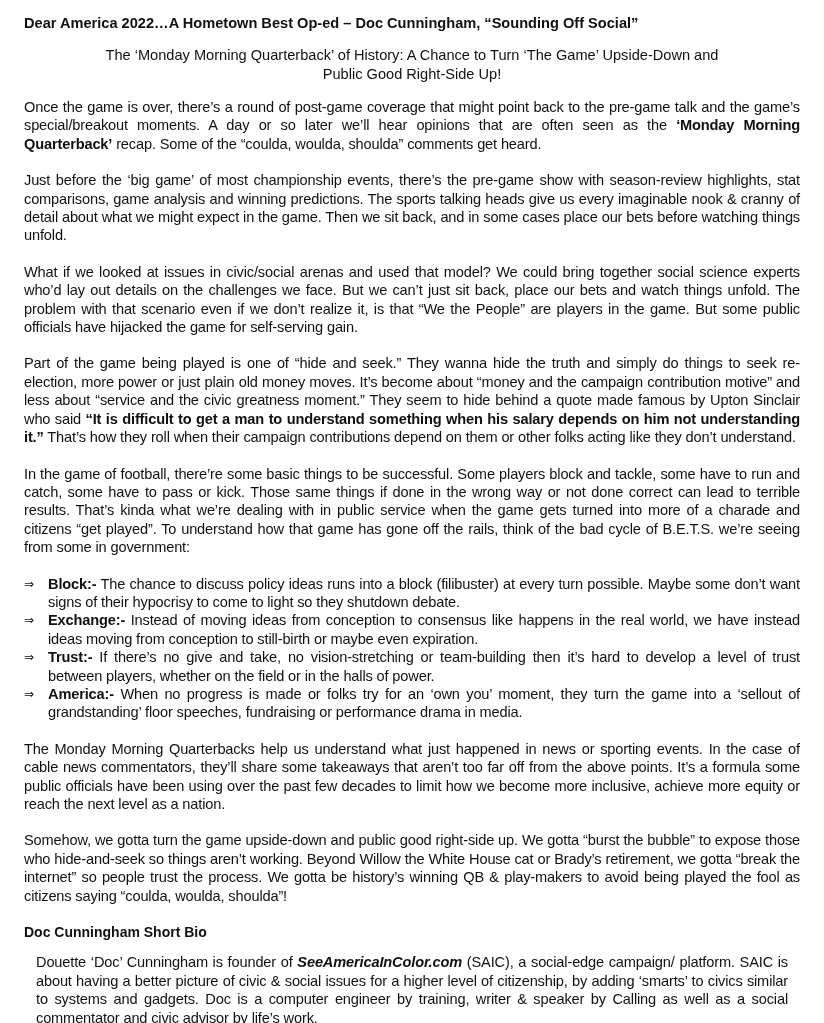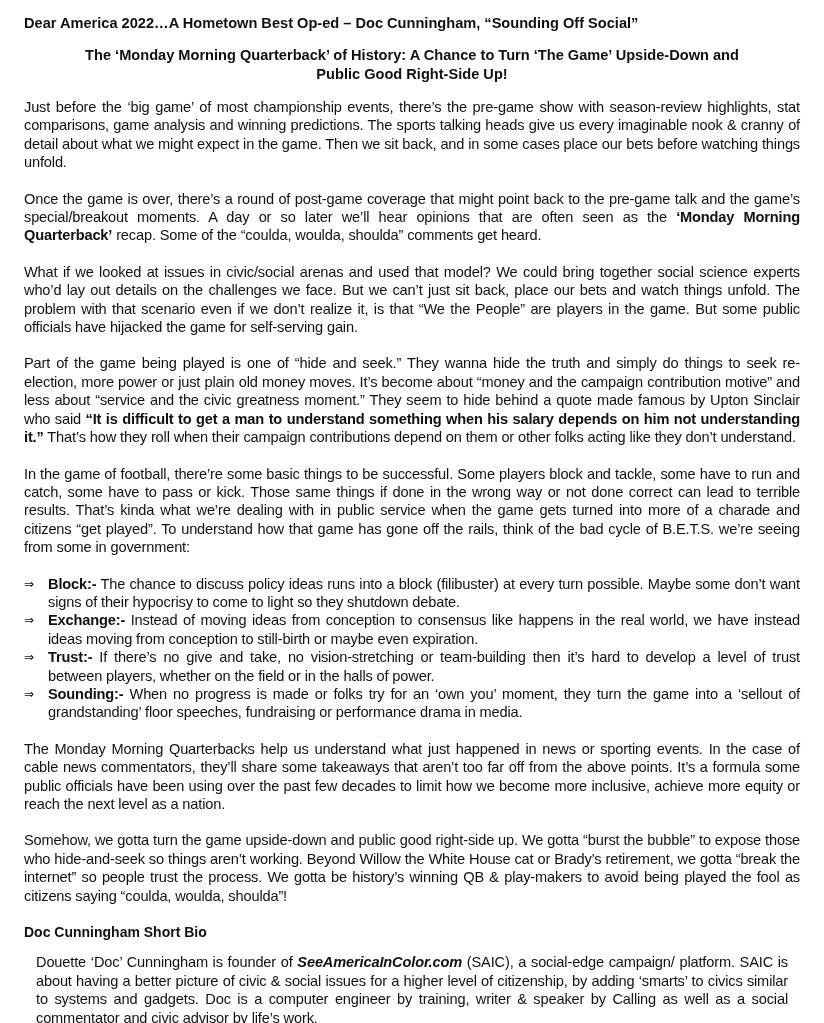--- a/index.html
+++ b/index.html
@@ -14,21 +14,21 @@
       padding: 14px 24px 0 24px;
       box-sizing: border-box;
     }
     .title {
       font-weight: bold;
       font-size: 14.6px;
       margin: 0 0 13px 0;
       line-height: 19px;
     }
     .subtitle {
-      font-weight: bold;
+      font-weight: normal;
       font-size: 14.6px;
       text-align: center;
       margin: 0 0 14px 0;
       line-height: 19px;
     }
     p {
       font-size: 14.6px;
       line-height: 18.4px;
       margin: 0 0 18px 0;
       text-align: justify;
@@ -70,23 +70,23 @@
 
 <div class="page">
 
   <div class="title">Dear America 2022…A Hometown Best Op-ed – Doc Cunningham, “Sounding Off Social”</div>
 
   <div class="subtitle">
     <span>The ‘Monday Morning Quarterback’ of History: A Chance to Turn ‘The Game’ Upside-Down and</span><br>
     <span>Public Good Right-Side Up!</span>
   </div>
 
+  <p><span>Once the game is over, there’s a round of post-game coverage that might point back to the pre-game talk and the game’s special/breakout moments. A day or so later we’ll hear opinions that are often seen as the </span><b>‘Monday Morning Quarterback’</b><span> recap. Some of the “coulda, woulda, shoulda” comments get heard.</span></p>
+
   <p>Just before the ‘big game’ of most championship events, there’s the pre-game show with season-review highlights, stat comparisons, game analysis and winning predictions. The sports talking heads give us every imaginable nook &amp; cranny of detail about what we might expect in the game. Then we sit back, and in some cases place our bets before watching things unfold.</p>
-
-  <p><span>Once the game is over, there’s a round of post-game coverage that might point back to the pre-game talk and the game’s special/breakout moments. A day or so later we’ll hear opinions that are often seen as the </span><b>‘Monday Morning Quarterback’</b><span> recap. Some of the “coulda, woulda, shoulda” comments get heard.</span></p>
 
   <p>What if we looked at issues in civic/social arenas and used that model? We could bring together social science experts who’d lay out details on the challenges we face. But we can’t just sit back, place our bets and watch things unfold. The problem with that scenario even if we don’t realize it, is that “We the People” are players in the game. But some public officials have hijacked the game for self-serving gain.</p>
 
   <p><span>Part of the game being played is one of “hide and seek.” They wanna hide the truth and simply do things to seek re-election, more power or just plain old money moves. It’s become about “money and the campaign contribution motive” and less about “service and the civic greatness moment.” They seem to hide behind a quote made famous by Upton Sinclair who said </span><b>“It is difficult to get a man to understand something when his salary depends on him not understanding it.”</b><span> That’s how they roll when their campaign contributions depend on them or other folks acting like they don’t understand.</span></p>
 
   <p>In the game of football, there’re some basic things to be successful. Some players block and tackle, some have to run and catch, some have to pass or kick. Those same things if done in the wrong way or not done correct can lead to terrible results. That’s kinda what we’re dealing with in public service when the game gets turned into more of a charade and citizens “get played”. To understand how that game has gone off the rails, think of the bad cycle of B.E.T.S. we’re seeing from some in government:</p>
 
   <ul class="bets-list">
     <li>
       <span class="arrow">⇒</span>
@@ -95,21 +95,21 @@
     <li>
       <span class="arrow">⇒</span>
       <b>Exchange:-</b><span> Instead of moving ideas from conception to consensus like happens in the real world, we have instead ideas moving from conception to still-birth or maybe even expiration.</span>
     </li>
     <li>
       <span class="arrow">⇒</span>
       <b>Trust:-</b><span> If there’s no give and take, no vision-stretching or team-building then it’s hard to develop a level of trust between players, whether on the field or in the halls of power.</span>
     </li>
     <li>
       <span class="arrow">⇒</span>
-      <b>Sounding:-</b><span> When no progress is made or folks try for an ‘own you’ moment, they turn the game into a ‘sellout of grandstanding’ floor speeches, fundraising or performance drama in media.</span>
+      <b>America:-</b><span> When no progress is made or folks try for an ‘own you’ moment, they turn the game into a ‘sellout of grandstanding’ floor speeches, fundraising or performance drama in media.</span>
     </li>
   </ul>
 
   <p>The Monday Morning Quarterbacks help us understand what just happened in news or sporting events. In the case of cable news commentators, they’ll share some takeaways that aren’t too far off from the above points. It’s a formula some public officials have been using over the past few decades to limit how we become more inclusive, achieve more equity or reach the next level as a nation.</p>
 
   <p>Somehow, we gotta turn the game upside-down and public good right-side up. We gotta “burst the bubble” to expose those who hide-and-seek so things aren’t working. Beyond Willow the White House cat or Brady’s retirement, we gotta “break the internet” so people trust the process. We gotta be history’s winning QB &amp; play-makers to avoid being played the fool as citizens saying “coulda, woulda, shoulda”!</p>
 
   <div class="bio">
     <div class="bio-heading">Doc Cunningham Short Bio</div>
     <p><span>Douette ‘Doc’ Cunningham is founder of </span><span class="site">SeeAmericaInColor.com</span><span> (SAIC), a social-edge campaign/ platform. SAIC is about having a better picture of civic &amp; social issues for a higher level of citizenship, by adding ‘smarts’ to civics similar to systems and gadgets. Doc is a computer engineer by training, writer &amp; speaker by Calling as well as a social commentator and civic advisor by life’s work.</span></p>

